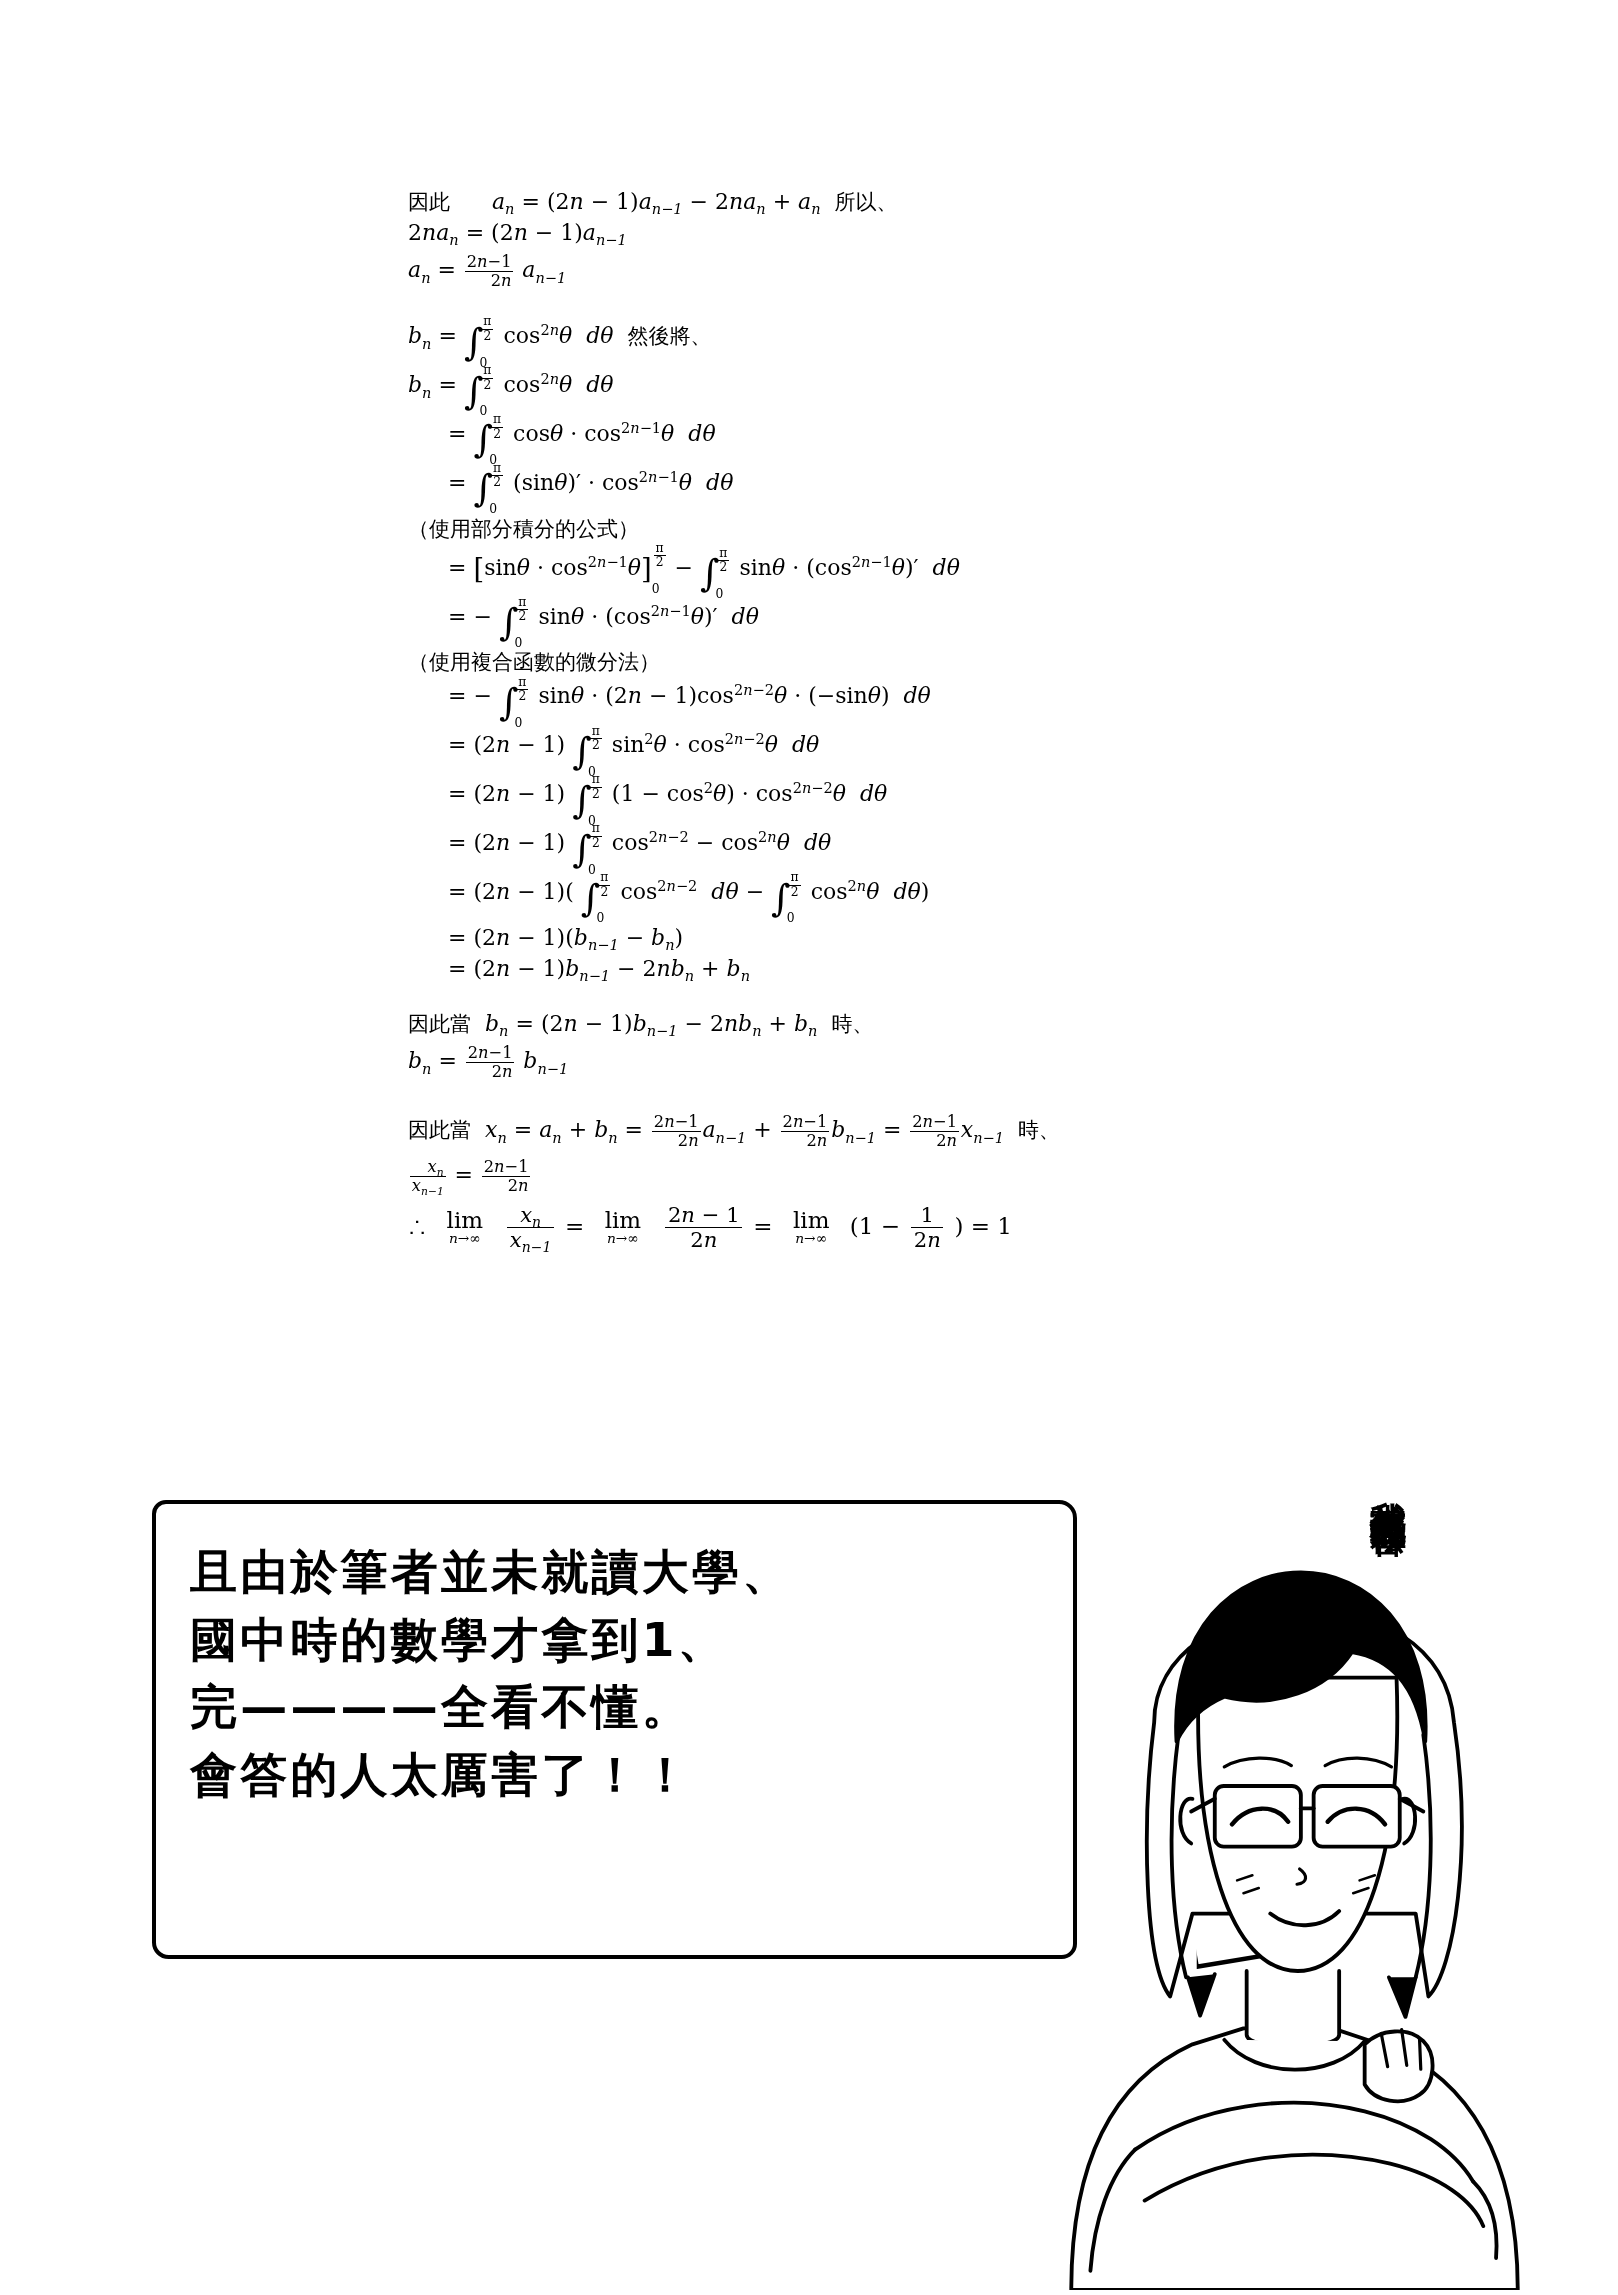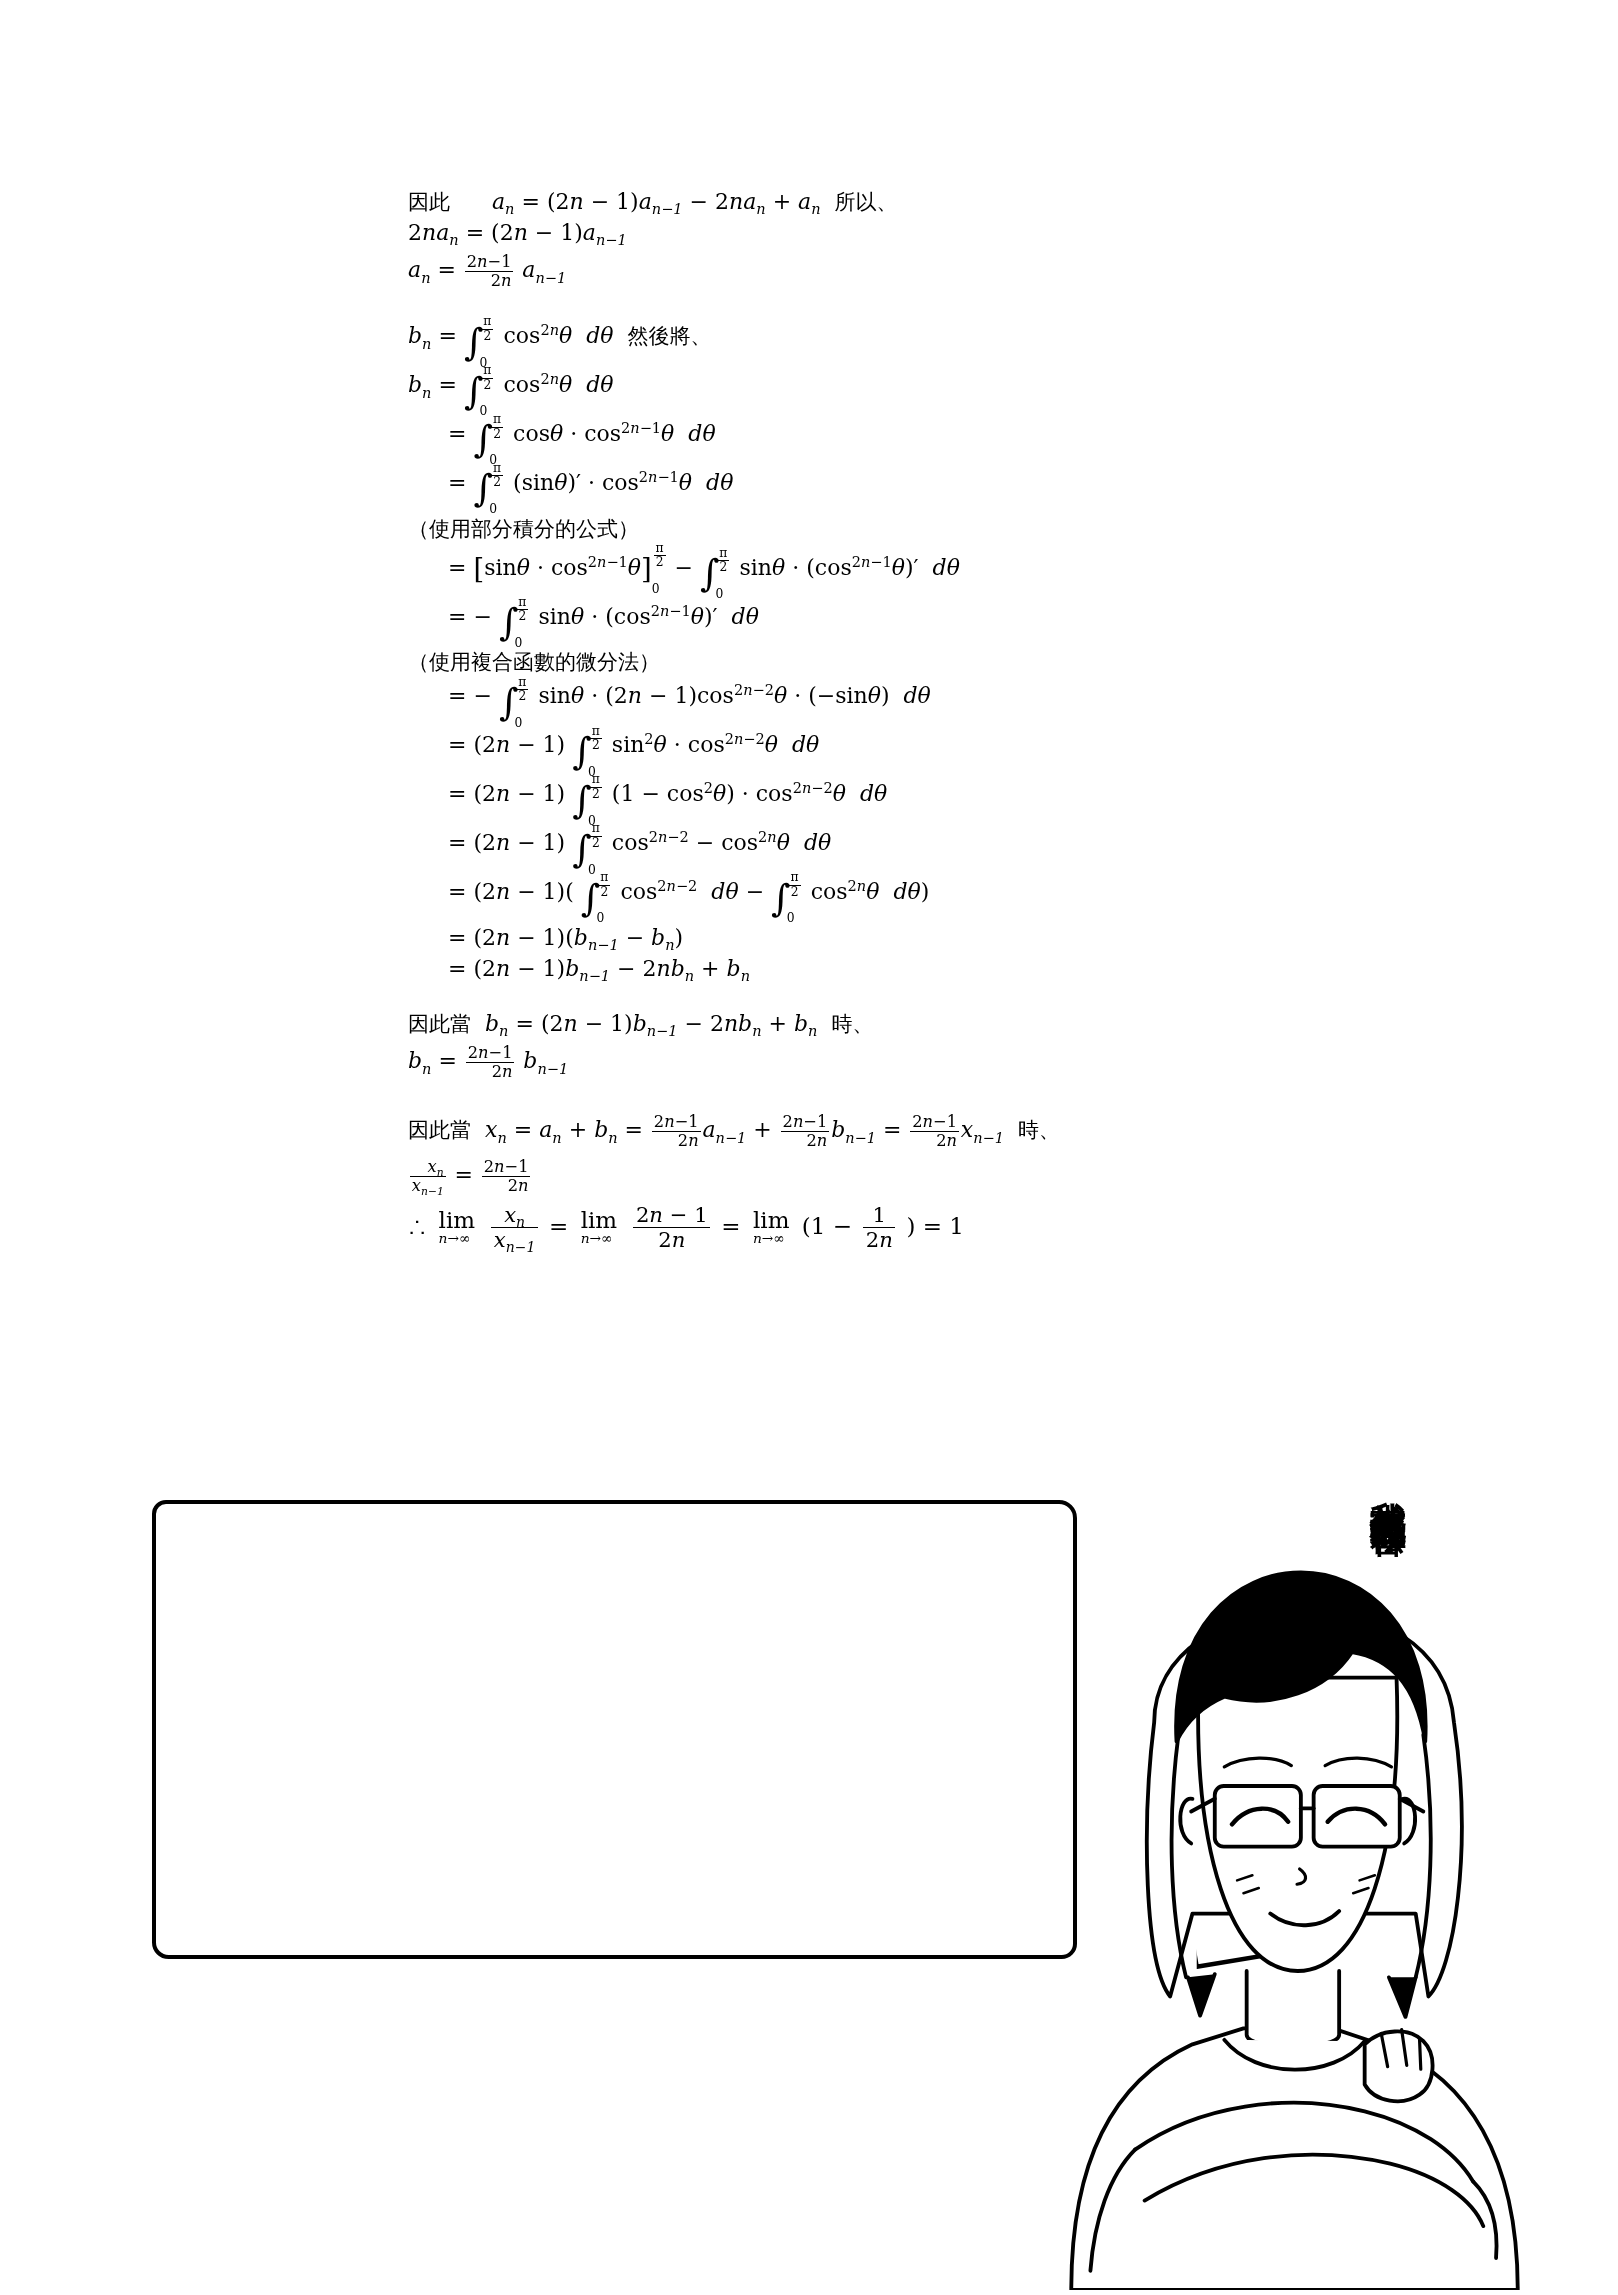--- a/index.html
+++ b/index.html
@@ -91,24 +91,24 @@
     font-size: 0.56em;
     line-height: 1.0;
     text-align: left;
     margin-left: -3.8px;
   }
   .intg .lims .hi { display: block; position: relative; top: -0.55em; }
   .intg .lims .lo { display: block; position: relative; top: 0.55em; }
 
   .limop {
     display: inline-block;
-    text-align: left;
+    text-align: center;
     vertical-align: -0.35em;
     line-height: 1.0;
-    margin: 0 5px;
+    margin: 0 13px;
   }
   .limop .lw { display: block; font-size: 1em; font-style: normal; }
   .limop .sb { display: block; font-size: 0.6em; }
 
   .brk { font-size: 1.25em; vertical-align: -0.1em; }
 
   
   .comic {
     position: absolute;
     left: 0;
@@ -324,20 +324,26 @@
     <span class="bfrac"><span class="num">1</span><span class="den">2<span class="mi">n</span></span></span>
     ) <span class="op">=</span> 1
   </div>
 
 </div>
 
 <div class="comic">
 
   <div class="bubble-wrap">
     <div class="bubble"></div>
+    <div class="bubble-text">
+      <div>且由於筆者並未就讀大學、</div>
+      <div>國中時的數學才拿到1、</div>
+      <div>完————全看不懂。</div>
+      <div>會答的人太厲害了！！</div>
+    </div>
     <div class="tail">
       <svg width="140" height="128" viewBox="0 0 220 200">
         <path d="M0,30 L200,120 L20,150 Z" fill="#ffffff" stroke="#000000" stroke-width="7" stroke-linejoin="round"></path>
         <rect x="-20" y="25" width="40" height="130" fill="#ffffff"></rect>
       </svg>
     </div>
   </div>
 
   <div class="vtext">我當然也能輕鬆作答</div>
 

